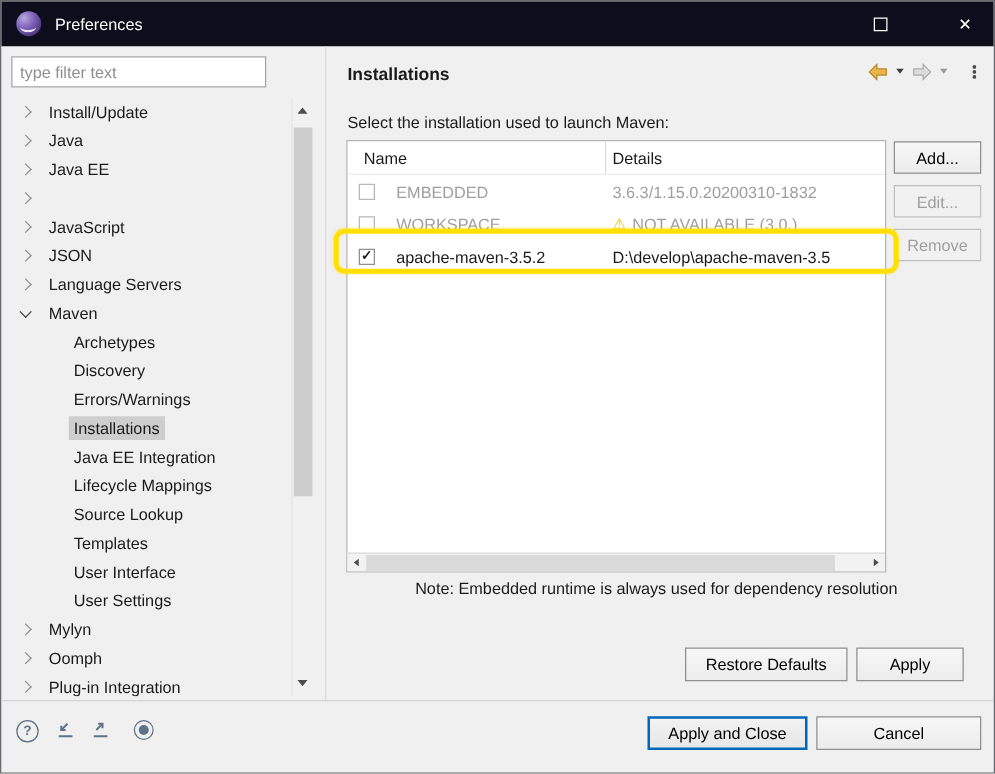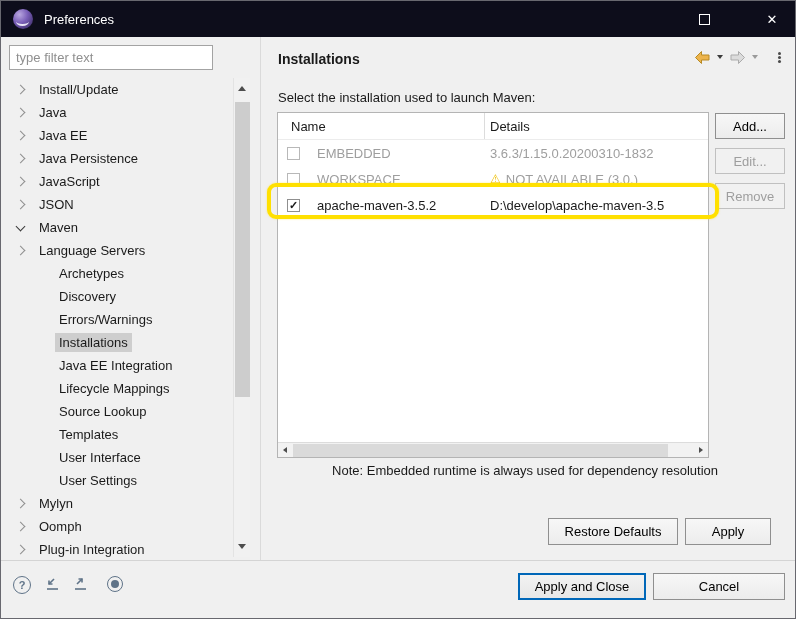--- a/index.html
+++ b/index.html
@@ -145,37 +145,36 @@
     <div class="trow lvl0 collapsed">
         <span class="chev"></span>
         <span class="tlabel">Java</span>
       </div>
     <div class="trow lvl0 collapsed">
         <span class="chev"></span>
         <span class="tlabel">Java EE</span>
       </div>
     <div class="trow lvl0 collapsed">
         <span class="chev"></span>
-        <span class="tlabel">Java Persistence</span>
       </div>
     <div class="trow lvl0 collapsed">
         <span class="chev"></span>
         <span class="tlabel">JavaScript</span>
       </div>
     <div class="trow lvl0 collapsed">
         <span class="chev"></span>
         <span class="tlabel">JSON</span>
       </div>
+    <div class="trow lvl0 collapsed">
+        <span class="chev"></span>
+        <span class="tlabel">Language Servers</span>
+      </div>
     <div class="trow lvl0 expanded">
         <span class="chev"></span>
         <span class="tlabel">Maven</span>
-      </div>
-    <div class="trow lvl0 collapsed">
-        <span class="chev"></span>
-        <span class="tlabel">Language Servers</span>
       </div>
     <div class="trow lvl1">
         <span class="tlabel">Archetypes</span>
       </div>
     <div class="trow lvl1">
         <span class="tlabel">Discovery</span>
       </div>
     <div class="trow lvl1">
         <span class="tlabel">Errors/Warnings</span>
       </div>

